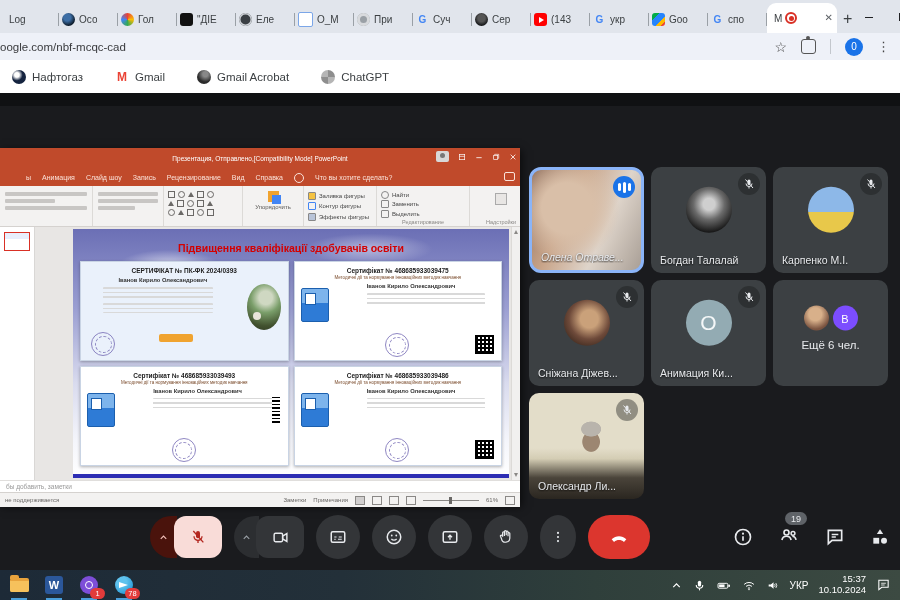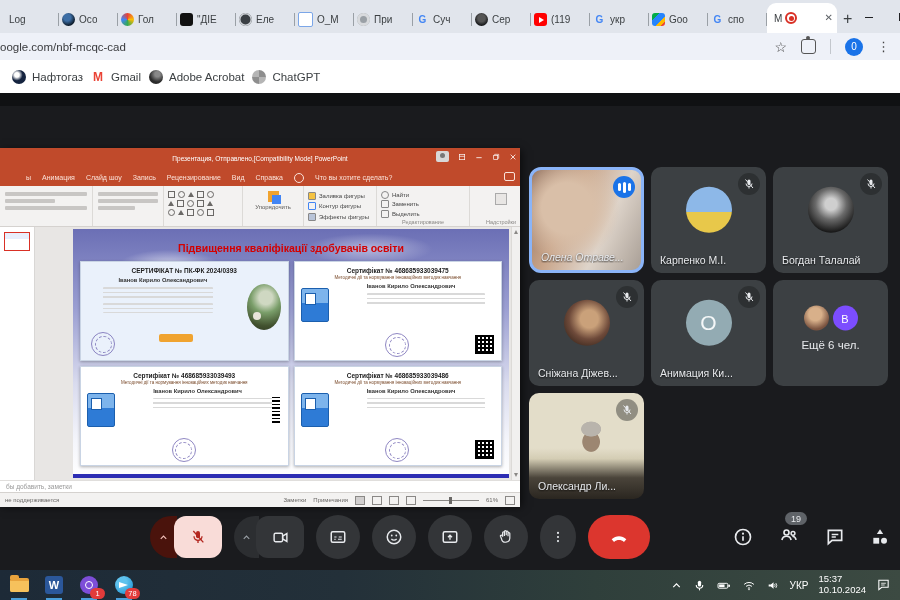--- a/index.html
+++ b/index.html
@@ -34,21 +34,21 @@
   
   .urlrow{position:absolute;top:33px;left:0;right:0;height:27px;background:#eef1f8;display:flex;align-items:center;font-size:11.5px;color:#3a3b3e;}
   .urlicons{margin-left:auto;display:flex;align-items:center;gap:14px;margin-right:10px;color:#444;}
   .stari{font-size:14px;}
   .exti{width:13px;height:13px;border:1.6px solid #555;border-radius:3px;transform:rotate(0deg);position:relative;}
   .exti::after{content:'';position:absolute;left:4px;top:-4px;width:4px;height:4px;border-radius:50%;background:#555;}
   .udiv{width:1px;height:15px;background:#c3c7cd;}
   .uavatar{width:18px;height:18px;border-radius:50%;background:#1a73e8;color:#fff;font-size:10px;display:flex;align-items:center;justify-content:center;}
   .kebab{font-size:13px;color:#444;}
   
-  .bookmarks{position:absolute;top:60px;left:0;right:0;height:33px;background:#fff;display:flex;align-items:center;gap:8px;padding-left:12px;font-size:11.5px;color:#3c4043;}
+  .bookmarks{position:absolute;top:60px;left:0;right:0;height:33px;background:#fff;display:flex;align-items:center;gap:32px;padding-left:12px;font-size:11.5px;color:#3c4043;}
   .bm{display:flex;align-items:center;gap:6px;}
   .bi{width:14px;height:14px;border-radius:50%;flex:none;}
   .bi-naftogaz{background:radial-gradient(circle at 35% 35%,#fff 0 18%,#14233f 45%);}
   .bi-gmail{border-radius:2px;background:#fff;color:#ea4335;font-weight:bold;font-size:12px;line-height:14px;text-align:center;}
   .bi-adobe{background:radial-gradient(circle at 60% 30%,#888 0 20%,#2b2b2b 60%);}
   .bi-chatgpt{background:conic-gradient(#8e8e8e 0 25%,#b5b5b5 25% 50%,#8e8e8e 50% 75%,#b5b5b5 75%);border-radius:50%;}
   
   .meet{position:absolute;top:93px;left:0;right:0;height:477px;background:#1a1b1e;}
   .meet-topstrip{position:absolute;top:0;left:0;right:0;height:13px;background:#101113;}
   .banner{position:absolute;top:15px;left:0;right:7px;height:30px;background:#3a3d42;border-radius:8px;display:flex;align-items:center;padding-left:7px;color:#e8eaed;font-size:12.5px;}
@@ -174,21 +174,21 @@
   .ic-folder::before{content:'';position:absolute;top:-3px;left:0;width:9px;height:4px;background:#e8a33d;border-radius:2px 2px 0 0;}
   .ic-folder::after{content:'';position:absolute;top:3px;left:0;right:0;bottom:0;background:#f6c15c;border-radius:0 0 2px 2px;}
   .ic-word{width:18px;height:18px;background:#2b579a;border-radius:3px;color:#fff;font-size:11px;font-weight:bold;display:flex;align-items:center;justify-content:center;}
   .ic-viber{width:18px;height:18px;border-radius:50%;background:#7d4ed8;position:relative;}
   .ic-viber::after{content:'';position:absolute;inset:5px;border:1.6px solid #fff;border-radius:50%;}
   .ic-tg{width:18px;height:18px;border-radius:50%;background:radial-gradient(circle at 35% 30%,#5fc2ee 0 30%,#2b9cd8 75%);position:relative;}
   .ic-tg::after{content:'';position:absolute;left:4px;top:6px;border-left:9px solid #fff;border-top:3px solid transparent;border-bottom:3px solid transparent;}
   .nbadge{position:absolute;right:-6px;bottom:-4px;min-width:11px;height:11px;border-radius:6px;background:#e23b3b;color:#fff;font-size:7.5px;display:flex;align-items:center;justify-content:center;padding:0 2px;z-index:3;}
   .tray{margin-left:auto;display:flex;align-items:center;gap:10px;padding-right:9px;color:#fff;}
   .lang{font-size:10px;}
-  .clock{text-align:left;font-size:9.5px;line-height:1.15;}
+  .clock{text-align:right;font-size:9.5px;line-height:1.15;}
   .tray svg{display:block;}
 </style>
 </head>
 <body>
 
 <div class="screen">
 
   <div class="tabstrip">
     <div class="tab">
         <span class="fav f-none"></span>
@@ -221,21 +221,21 @@
     <div class="tab">
         <span class="fav f-google">G</span>
         <span class="tlabel">Суч</span>
       </div>
     <div class="tab">
         <span class="fav f-darkbadge"></span>
         <span class="tlabel">Сер</span>
       </div>
     <div class="tab">
         <span class="fav f-youtube"></span>
-        <span class="tlabel">(119</span>
+        <span class="tlabel">(143</span>
       </div>
     <div class="tab">
         <span class="fav f-google">G</span>
         <span class="tlabel">укр</span>
       </div>
     <div class="tab">
         <span class="fav f-meet"></span>
         <span class="tlabel">Goo</span>
       </div>
     <div class="tab">
@@ -278,21 +278,21 @@
     <div class="bm">
         <span class="bi bi-naftogaz"></span>
         <span>Нафтогаз</span>
       </div>
     <div class="bm">
         <span class="bi bi-gmail">M</span>
         <span>Gmail</span>
       </div>
     <div class="bm">
         <span class="bi bi-adobe"></span>
-        <span>Adobe Acrobat</span>
+        <span>Gmail Acrobat</span>
       </div>
     <div class="bm">
         <span class="bi bi-chatgpt"></span>
         <span>ChatGPT</span>
       </div>
   </div>
 
   <div class="meet">
     <div class="meet-topstrip"></div>
 
@@ -474,42 +474,42 @@
     <div class="tiles">
       <div class="tile t-video1">
         <div class="speak">
             <i></i>
             <i></i>
             <i></i>
           </div>
         <div class="nm">Олена Отраве...</div>
       </div>
       <div class="tile">
+        <div class="avatar av-bw"></div>
+        <div class="micoff">
+            <svg width="12" height="12" viewBox="0 0 24 24">
+              <rect x="9" y="3" width="6" height="11" rx="3" fill="#e8eaed"></rect>
+              <path d="M6 11a6 6 0 0 0 12 0" stroke="#e8eaed" stroke-width="2" fill="none"></path>
+              <line x1="12" y1="17" x2="12" y2="21" stroke="#e8eaed" stroke-width="2"></line>
+              <line x1="5" y1="3" x2="20" y2="20" stroke="#e8eaed" stroke-width="2"></line>
+            </svg>
+          </div>
+        <div class="nm">Богдан Талалай</div>
+      </div>
+      <div class="tile">
         <div class="avatar av-flag"></div>
         <div class="micoff">
             <svg width="12" height="12" viewBox="0 0 24 24">
               <rect x="9" y="3" width="6" height="11" rx="3" fill="#e8eaed"></rect>
               <path d="M6 11a6 6 0 0 0 12 0" stroke="#e8eaed" stroke-width="2" fill="none"></path>
               <line x1="12" y1="17" x2="12" y2="21" stroke="#e8eaed" stroke-width="2"></line>
               <line x1="5" y1="3" x2="20" y2="20" stroke="#e8eaed" stroke-width="2"></line>
             </svg>
           </div>
         <div class="nm">Карпенко М.І.</div>
-      </div>
-      <div class="tile">
-        <div class="avatar av-bw"></div>
-        <div class="micoff">
-            <svg width="12" height="12" viewBox="0 0 24 24">
-              <rect x="9" y="3" width="6" height="11" rx="3" fill="#e8eaed"></rect>
-              <path d="M6 11a6 6 0 0 0 12 0" stroke="#e8eaed" stroke-width="2" fill="none"></path>
-              <line x1="12" y1="17" x2="12" y2="21" stroke="#e8eaed" stroke-width="2"></line>
-              <line x1="5" y1="3" x2="20" y2="20" stroke="#e8eaed" stroke-width="2"></line>
-            </svg>
-          </div>
-        <div class="nm">Богдан Талалай</div>
       </div>
       <div class="tile">
         <div class="avatar av-dark"></div>
         <div class="micoff">
             <svg width="12" height="12" viewBox="0 0 24 24">
               <rect x="9" y="3" width="6" height="11" rx="3" fill="#e8eaed"></rect>
               <path d="M6 11a6 6 0 0 0 12 0" stroke="#e8eaed" stroke-width="2" fill="none"></path>
               <line x1="12" y1="17" x2="12" y2="21" stroke="#e8eaed" stroke-width="2"></line>
               <line x1="5" y1="3" x2="20" y2="20" stroke="#e8eaed" stroke-width="2"></line>
             </svg>

